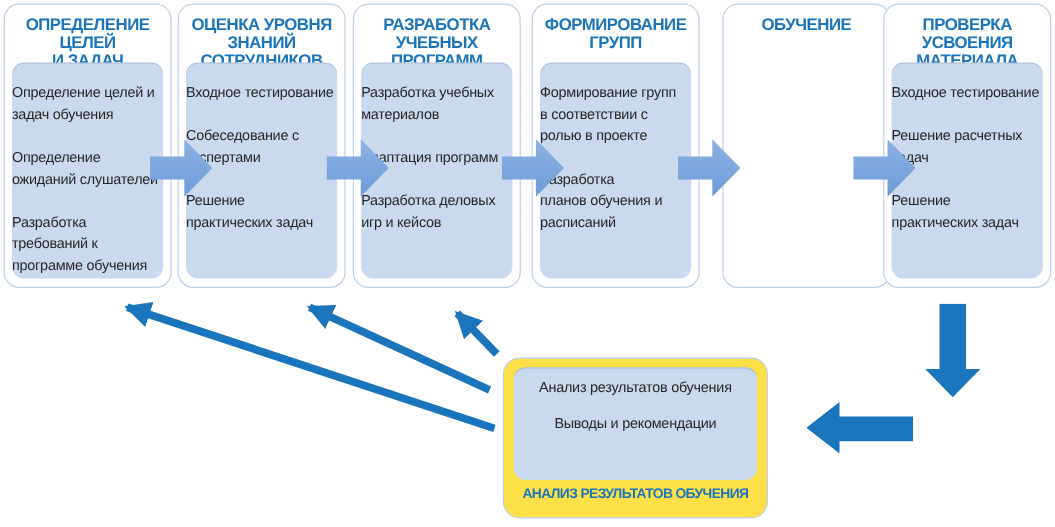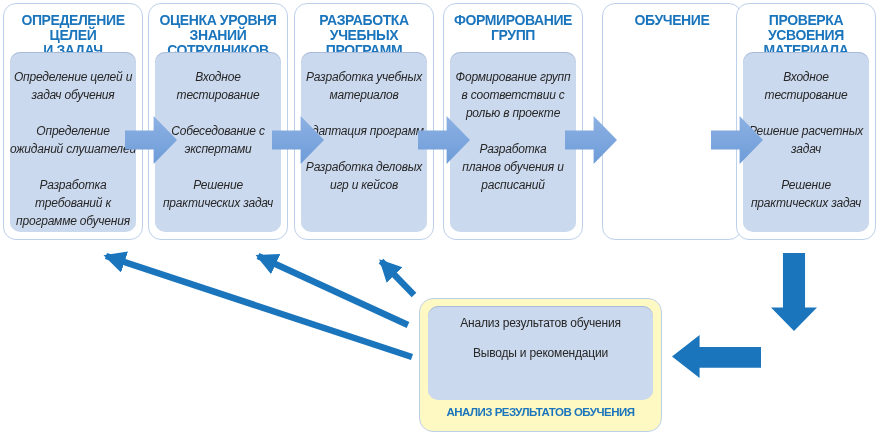--- a/index.html
+++ b/index.html
@@ -15,36 +15,36 @@
   }
   .col-title{
     margin-top:9px;padding:0 2px;text-align:center;
     font-size:14px;font-weight:bold;line-height:15px;letter-spacing:-0.4px;
     color:var(--accent-blue,#1b75bc);white-space:pre-line;
   }
   .col-body{
     position:absolute;left:6px;right:6px;top:48px;bottom:7px;
     background:var(--light-fill,#cbd9ee);border-radius:10px;
     box-shadow:inset 0 1px 0 rgba(125,148,188,.45);
-    padding-top:16px;box-sizing:border-box;text-align:center;font-style:italic;
+    padding-top:16px;box-sizing:border-box;text-align:left;
   }
   .item{
     margin:0 0 18px 0;font-size:12px;line-height:18px;letter-spacing:-0.2px;
     color:var(--body-text,#262626);white-space:pre-line;
   }
   
   .chev{
     position:absolute;top:116px;width:52px;height:48px;
     background:linear-gradient(180deg,#8db1e3 0%,#6d9cd8 100%);
     clip-path:polygon(0% 30%,55% 30%,55% 0%,100% 50%,55% 100%,55% 70%,0% 70%);
   }
   
   .abox{
-    position:absolute;left:419px;top:298px;width:243px;height:134px;
-    background:#fef9c3;border:1.5px solid var(--box-border,#bdd0ea);
+    position:absolute;left:419px;top:298px;width:221px;height:134px;
+    background:#fde047;border:1.5px solid var(--box-border,#bdd0ea);
     border-radius:14px;box-sizing:border-box;
   }
   .abox-body{
     margin:7px 8px 0 8px;height:94px;border-radius:10px;
     background:var(--light-fill,#cbd9ee);
     box-shadow:inset 0 1px 0 rgba(125,148,188,.45);
     padding-top:10px;box-sizing:border-box;text-align:center;
   }
   .abox-item{
     margin:0 0 16px 0;font-size:12px;line-height:14px;letter-spacing:-0.2px;

